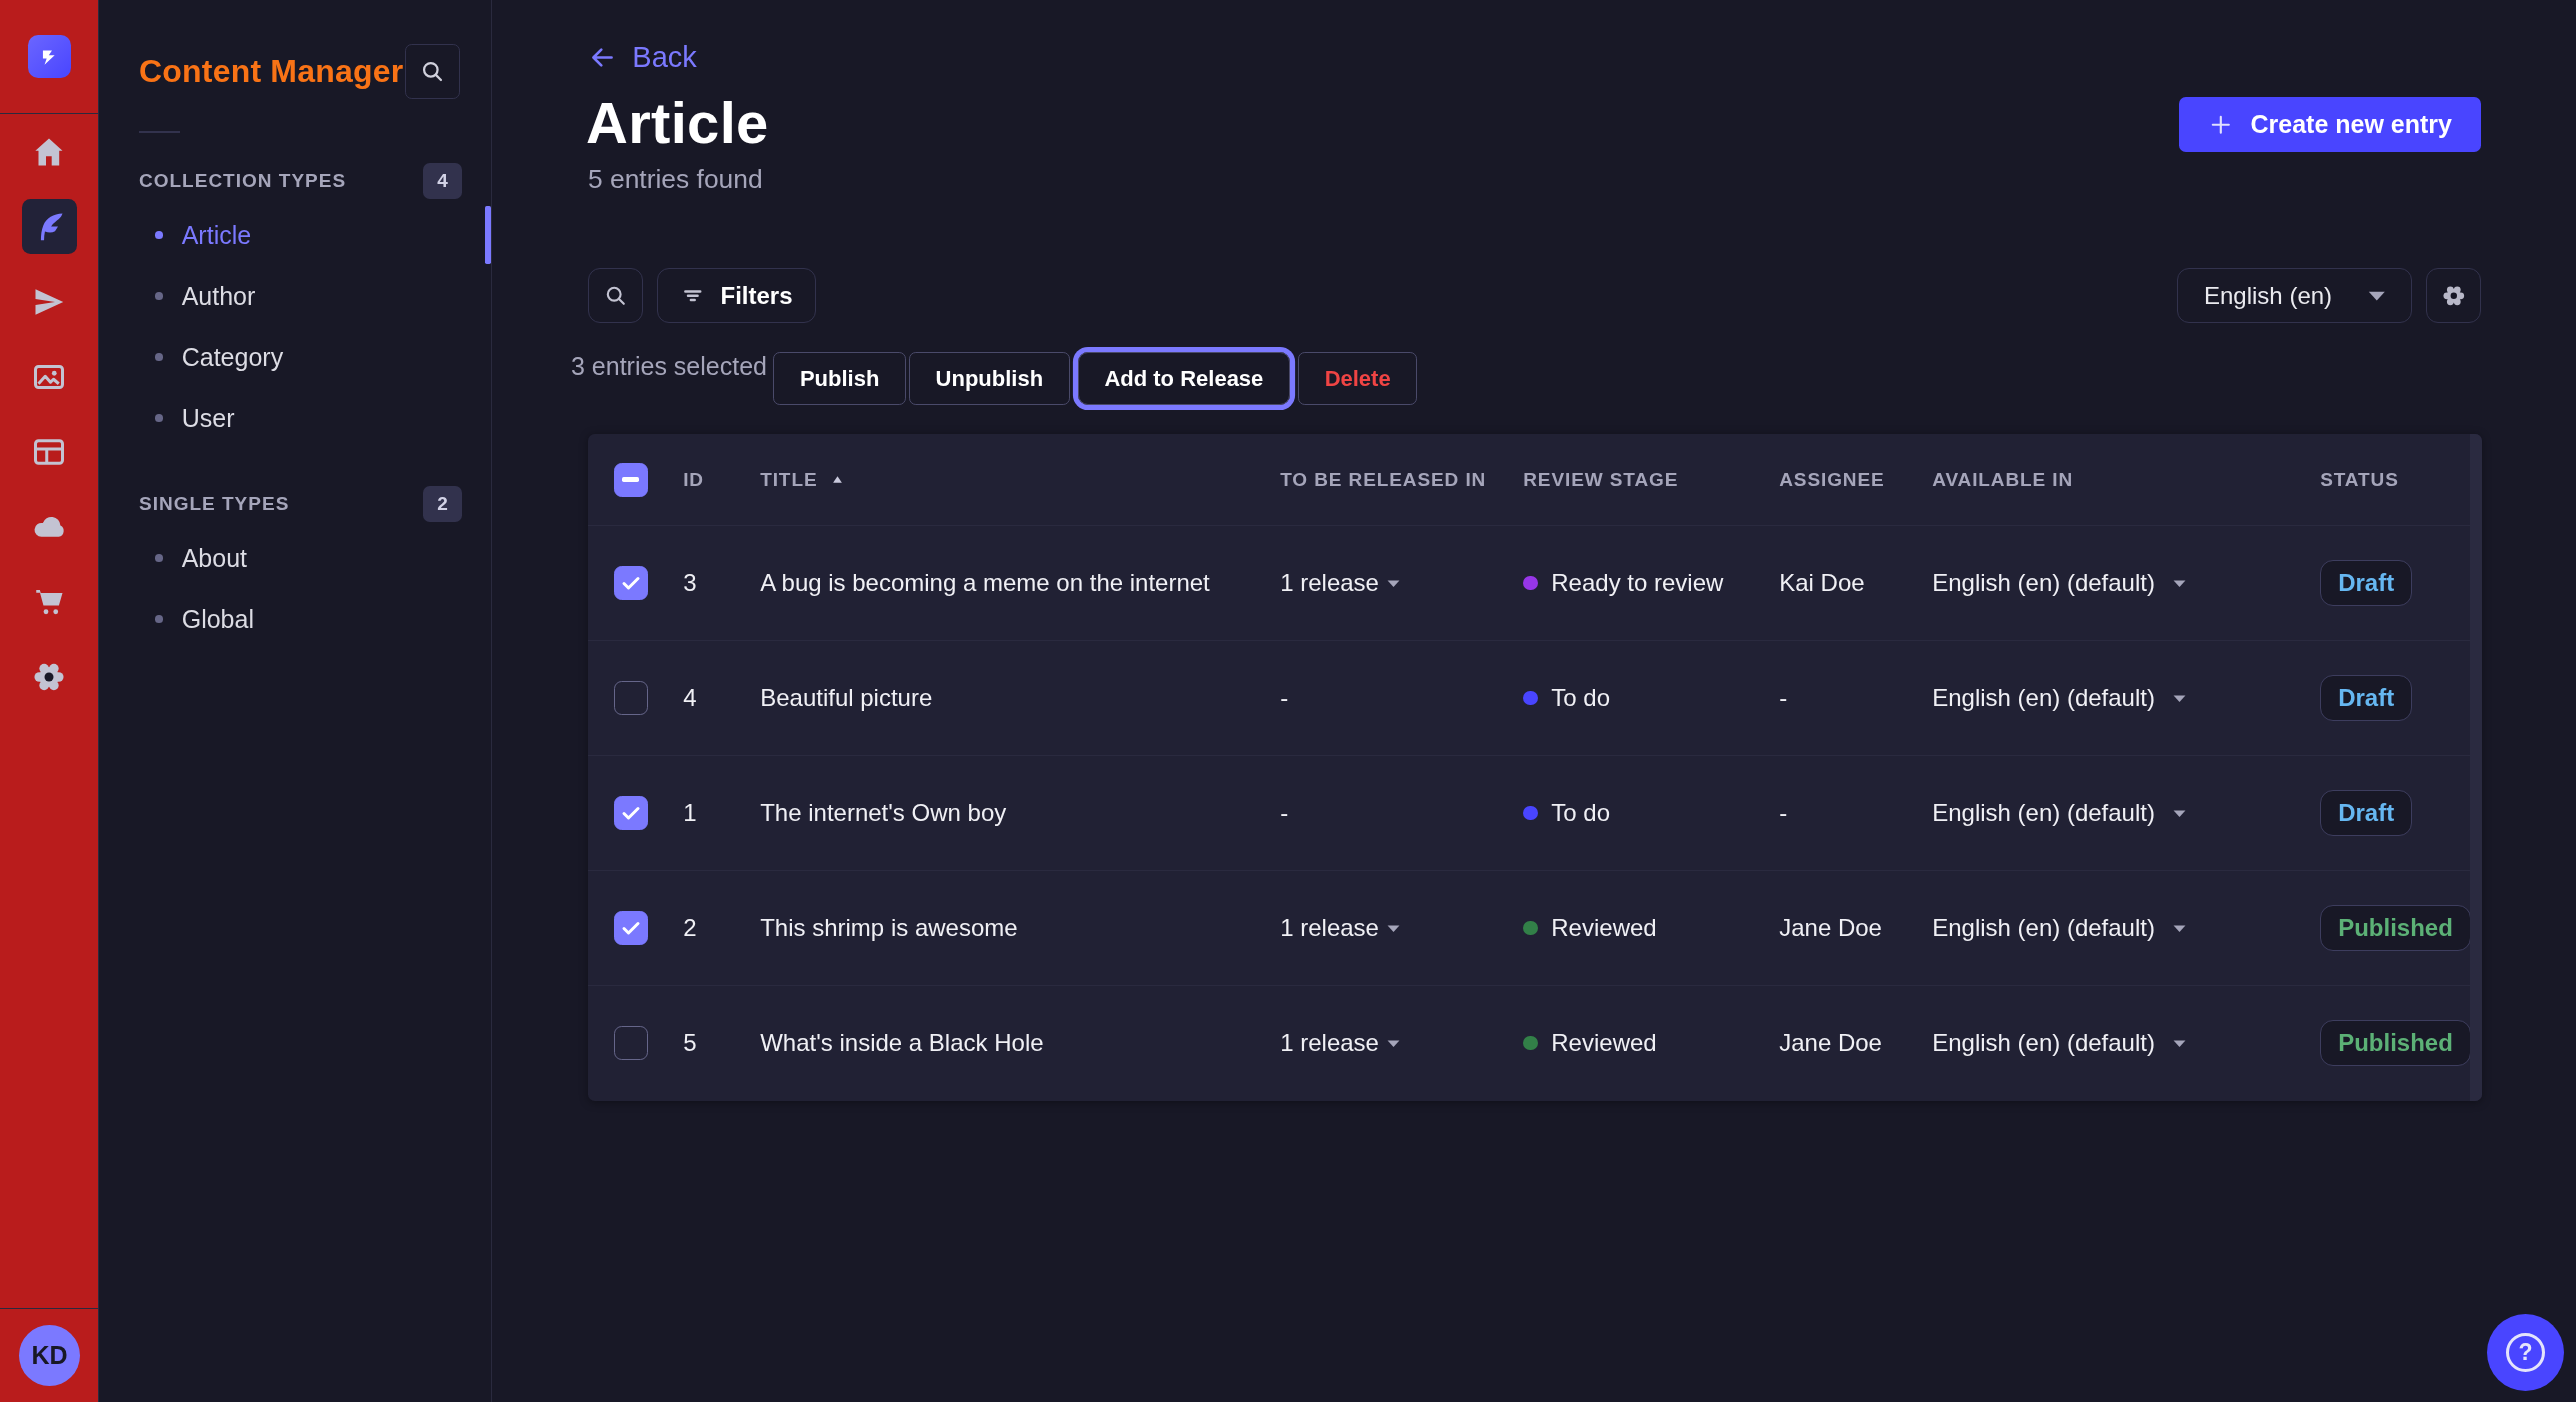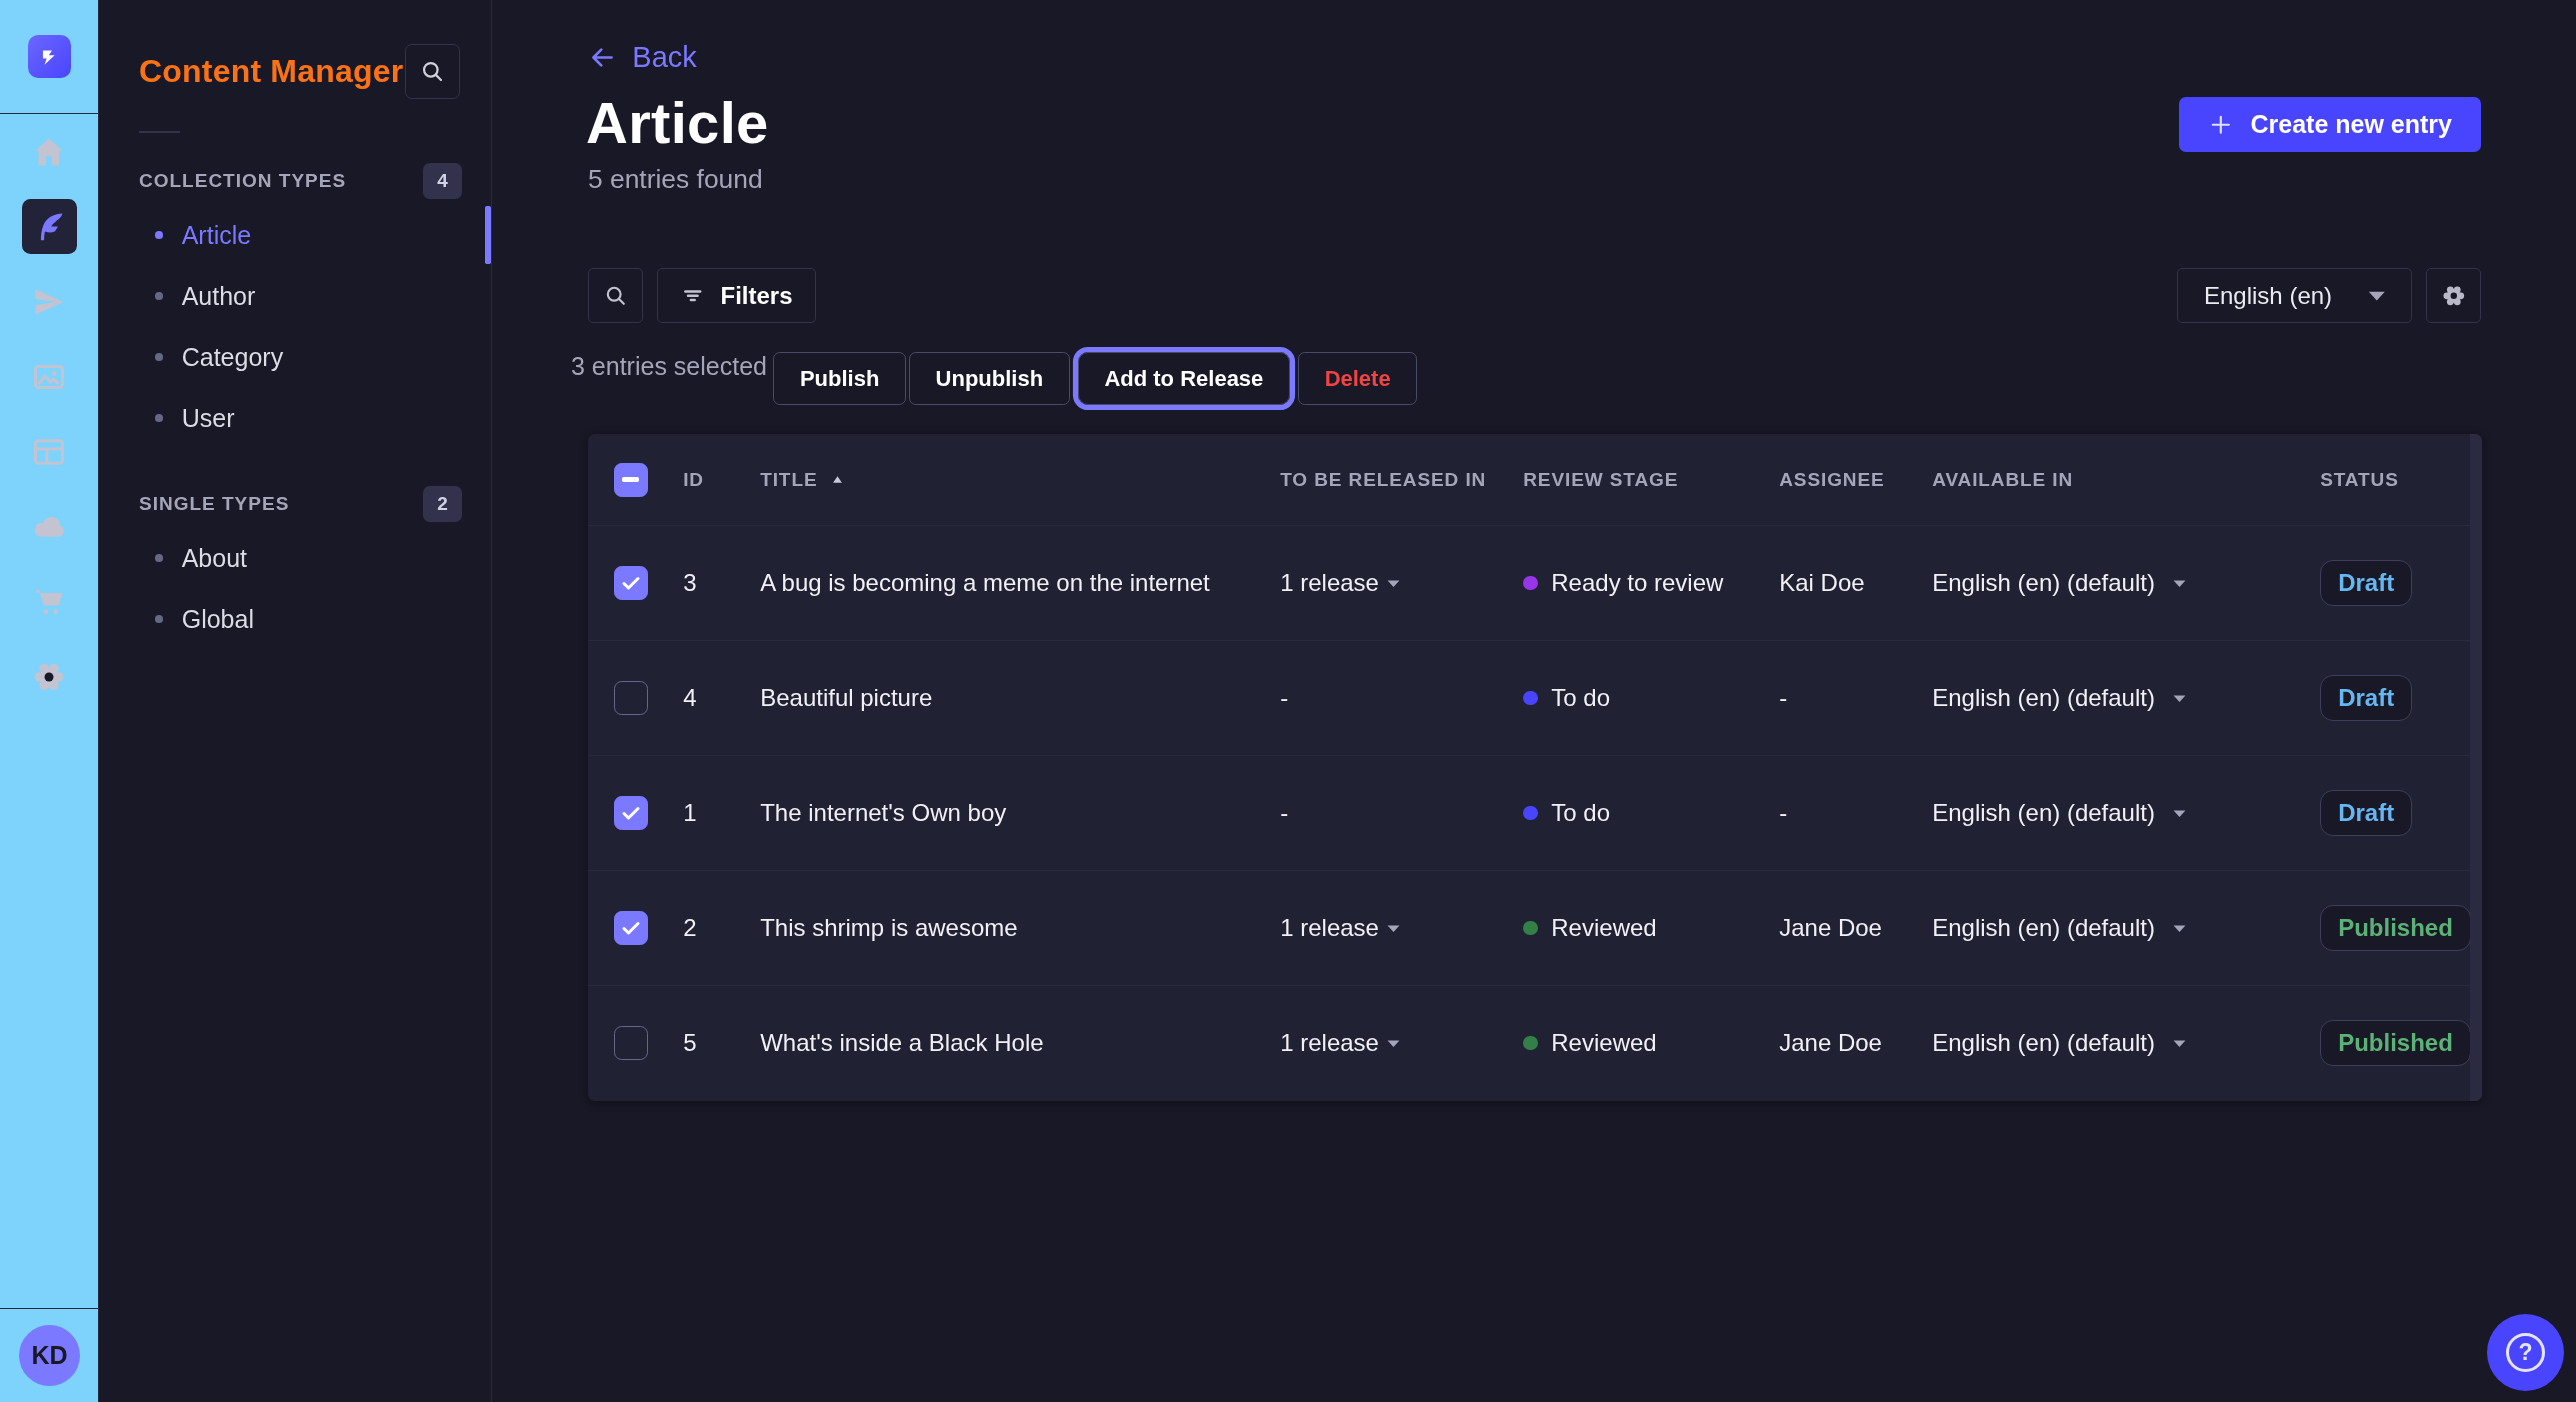--- a/index.html
+++ b/index.html
@@ -1,21 +1,21 @@
 <!DOCTYPE html>
 <html style="font-size:13.6px"><head>
 <meta charset="utf-8">
 <style>
   * { margin:0; padding:0; box-sizing:border-box; }
   html,body { background:#0f0f1a; }
   body { font-family:"Liberation Sans", sans-serif; }
   #stage { position:relative; width:2576px; height:1402px; background:#181826; overflow:hidden; }
 
   
-  .rail { position:absolute; left:0; top:0; width:99px; height:100%; background:#7dd3fc; border-right:0.9px solid #2a2a3e; }
+  .rail { position:absolute; left:0; top:0; width:99px; height:100%; background:#b91c1c; border-right:0.9px solid #2a2a3e; }
   .rail-logo-wrap { height:114px; border-bottom:0.9px solid #2a2a3e; display:flex; align-items:center; justify-content:center; }
   .logo { width:43px; height:43px; border-radius:10.2px; background:linear-gradient(135deg,#6b66ff,#4945ff); display:flex; align-items:center; justify-content:center; }
   .rail-icons { display:flex; flex-direction:column; align-items:center; }
   .rail-slot { height:75px; width:99px; display:flex; align-items:center; justify-content:center; }
   .rail-slot svg { width:36px; height:36px; }
   .rail-active { width:55px; height:55px; border-radius:8.5px; background:#222238; display:flex; align-items:center; justify-content:center; }
   .rail-bottom { position:absolute; bottom:0; left:0; width:99px; border-top:0.9px solid #2a2a3e; height:94px; display:flex; align-items:center; justify-content:center; }
   .avatar { width:61px; height:61px; border-radius:50%; background:#7b79ff; color:#181826; font-weight:700; font-size:25px; display:flex; align-items:center; justify-content:center; }
 
   
@@ -40,21 +40,21 @@
   .main { position:absolute; left:492px; top:0; width:2084px; height:100%; }
   .back-link { position:absolute; left:96px; top:41px; display:flex; align-items:center; gap:15.3px; color:#7b79ff; font-size:29px; cursor:pointer; }
   .back-link svg { width:29px; height:29px; }
   .page-title { position:absolute; left:94px; top:89px; color:#fff; font-size:58px; font-weight:700; letter-spacing:0.3px; }
   .page-subtitle { position:absolute; left:96px; top:164px; color:#a5a5ba; font-size:26.4px; }
   .btn-primary { position:absolute; right:95px; top:97px; height:55px; padding:0 29px; background:#4945ff; border:none; border-radius:6.8px; color:#fff; font-size:25px; font-weight:600; display:flex; align-items:center; gap:17px; cursor:pointer; font-family:inherit; }
   .btn-primary svg { width:25.6px; height:25.6px; }
 
   .toolbar-left { position:absolute; left:96px; top:268px; display:flex; gap:13.6px; }
   .toolbar-right { position:absolute; right:95px; top:268px; display:flex; gap:13.6px; }
-  .btn-outline { height:55px; padding:0 22px; background:transparent; border:0.9px solid #32324d; border-radius:5px; color:#fff; font-size:24px; font-weight:600; display:flex; align-items:center; gap:15.3px; cursor:pointer; font-family:inherit; }
+  .btn-outline { height:55px; padding:0 22px; background:transparent; border:0.9px solid #32324d; border-radius:12px; color:#fff; font-size:24px; font-weight:600; display:flex; align-items:center; gap:15.3px; cursor:pointer; font-family:inherit; }
   .btn-outline svg { width:25.6px; height:25.6px; }
   .locale-select { min-width:235px; justify-content:space-between; font-weight:400; color:#eaeaef; padding:0 22px 0 25.6px; }
   .car { width:19px; height:19px; fill:#a5a5ba; flex:0 0 auto; }
 
   .bulk-row { position:absolute; left:79px; top:352px; display:flex; gap:3px; }
   .bulk-text { color:#a5a5ba; font-size:25px; margin-right:3.4px; }
   .bulk-btn { height:53px; padding:0 25.6px; background:transparent; border:0.9px solid #4a4a6a; border-radius:6.8px; color:#fff; font-size:22px; font-weight:600; cursor:pointer; font-family:inherit; }
   .bulk-btn.focus-ring { box-shadow:0 0 0 5.1px #7b79ff; margin:0 5.1px;border-radius:10px; }
   .bulk-btn.danger { color:#ef4444; }
 

